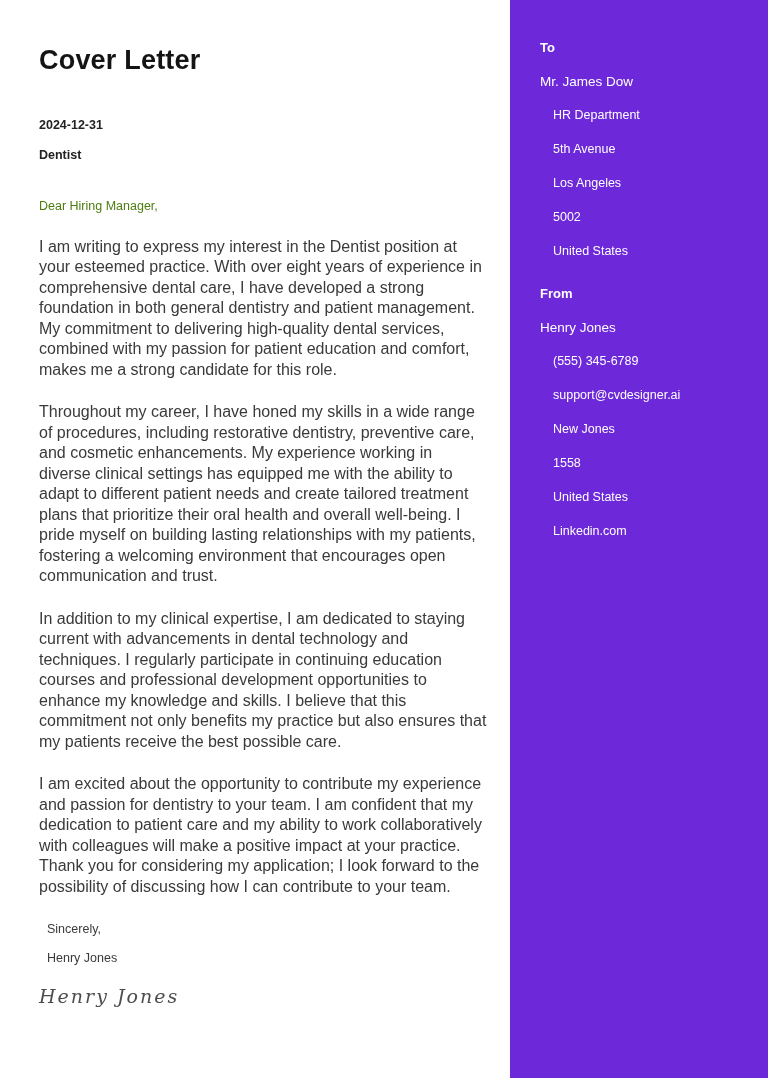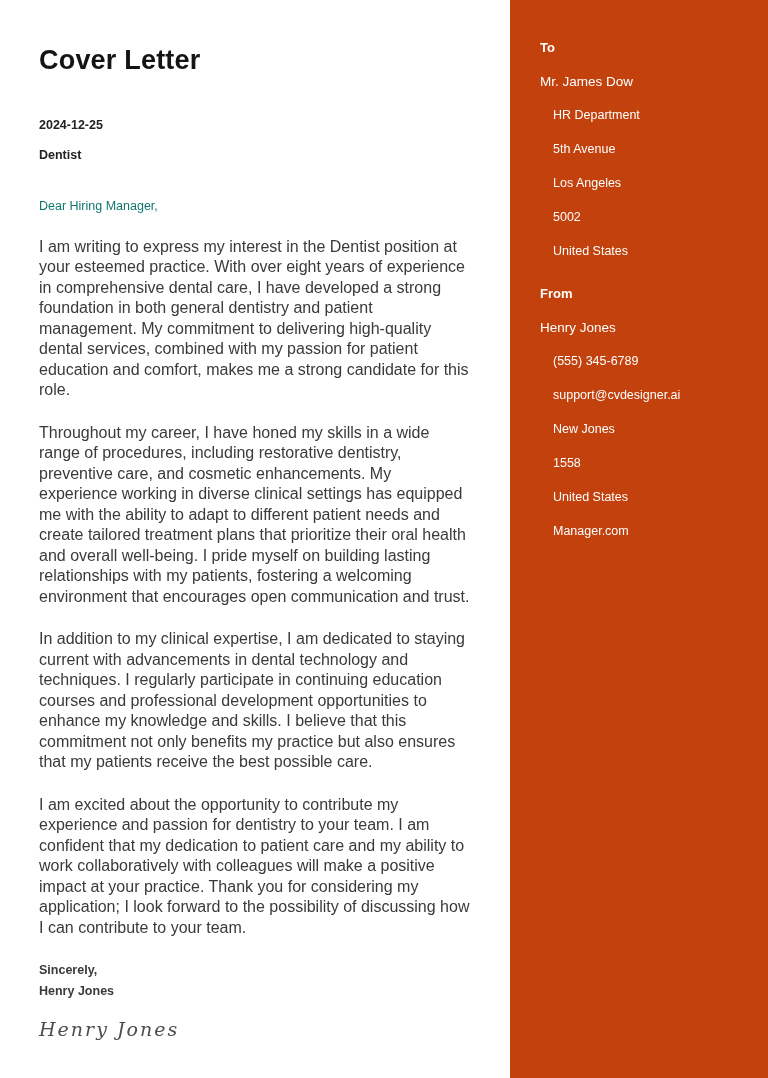--- a/index.html
+++ b/index.html
@@ -12,21 +12,21 @@
     width: 768px;
     height: 1078px;
     display: flex;
     overflow: hidden;
     background: #ffffff;
     font-family: "Liberation Sans", sans-serif;
   }
   .main {
     flex: 1;
     box-sizing: border-box;
-    padding: 44px 38px 0 39px;
+    padding: 44px 18px 0 39px;
     color: #3a3a3a;
   }
   .doc-title {
     margin: 0 0 40px 0;
     font-size: 27px;
     line-height: 32px;
     font-weight: 700;
     color: #141414;
     letter-spacing: 0.2px;
   }
@@ -37,35 +37,34 @@
     font-weight: 700;
     color: #222222;
   }
   .job-line {
     margin: 0 0 31px 0;
   }
   .salutation {
     margin: 0 0 20px 0;
     font-size: 12.5px;
     line-height: 20.5px;
-    color: #0f766e;
+    color: #4d7c0f;
   }
   .body-para {
     margin: 0 0 22px 0;
     font-size: 16px;
     line-height: 20.5px;
     color: #3a3a3a;
     max-width: 448px;
   }
   .closing {
-    margin: 0;
+    margin: 8px;
     font-size: 12.5px;
     line-height: 21px;
     color: #3a3a3a;
-    font-weight: bold;
   }
   .signature {
     margin: 16px 0 0 0;
     font-family: "DejaVu Serif", serif;
     font-style: italic;
     font-size: 19px;
     letter-spacing: 2px;
     color: #4d4d4d;
   }
   .sidebar {
@@ -97,54 +96,54 @@
   }
 </style>
 </head>
 <body>
 
 <div class="page">
 
   <div class="main">
     <h1 class="doc-title" style="color: rgb(20, 20, 20);">Cover Letter</h1>
 
-    <p class="meta-line">2024-12-25</p>
+    <p class="meta-line">2024-12-31</p>
     <p class="meta-line job-line">Dentist</p>
 
     <p class="salutation">Dear Hiring Manager,</p>
 
     <p class="body-para">I am writing to express my interest in the Dentist position at your esteemed practice. With over eight years of experience in comprehensive dental care, I have developed a strong foundation in both general dentistry and patient management. My commitment to delivering high-quality dental services, combined with my passion for patient education and comfort, makes me a strong candidate for this role.</p>
     <p class="body-para">Throughout my career, I have honed my skills in a wide range of procedures, including restorative dentistry, preventive care, and cosmetic enhancements. My experience working in diverse clinical settings has equipped me with the ability to adapt to different patient needs and create tailored treatment plans that prioritize their oral health and overall well-being. I pride myself on building lasting relationships with my patients, fostering a welcoming environment that encourages open communication and trust.</p>
     <p class="body-para">In addition to my clinical expertise, I am dedicated to staying current with advancements in dental technology and techniques. I regularly participate in continuing education courses and professional development opportunities to enhance my knowledge and skills. I believe that this commitment not only benefits my practice but also ensures that my patients receive the best possible care.</p>
     <p class="body-para">I am excited about the opportunity to contribute my experience and passion for dentistry to your team. I am confident that my dedication to patient care and my ability to work collaboratively with colleagues will make a positive impact at your practice. Thank you for considering my application; I look forward to the possibility of discussing how I can contribute to your team.</p>
 
     <p class="closing">Sincerely,</p>
     <p class="closing">Henry Jones</p>
 
     <p class="signature">Henry Jones</p>
   </div>
 
-  <div class="sidebar" style="background: #c2410c;">
+  <div class="sidebar" style="background: #6d28d9;">
 
     <div class="side-section">
       <p class="side-label">To</p>
       <p class="side-name">Mr. James Dow</p>
       <p class="side-line">HR Department</p>
       <p class="side-line">5th Avenue</p>
       <p class="side-line">Los Angeles</p>
       <p class="side-line">5002</p>
       <p class="side-line">United States</p>
     </div>
 
     <div class="side-section">
       <p class="side-label">From</p>
       <p class="side-name">Henry Jones</p>
       <p class="side-line">(555) 345-6789</p>
       <p class="side-line">support@cvdesigner.ai</p>
       <p class="side-line">New Jones</p>
       <p class="side-line">1558</p>
       <p class="side-line">United States</p>
-      <p class="side-line">Manager.com</p>
+      <p class="side-line">Linkedin.com</p>
     </div>
 
   </div>
 
 </div>
 
 </body></html>

